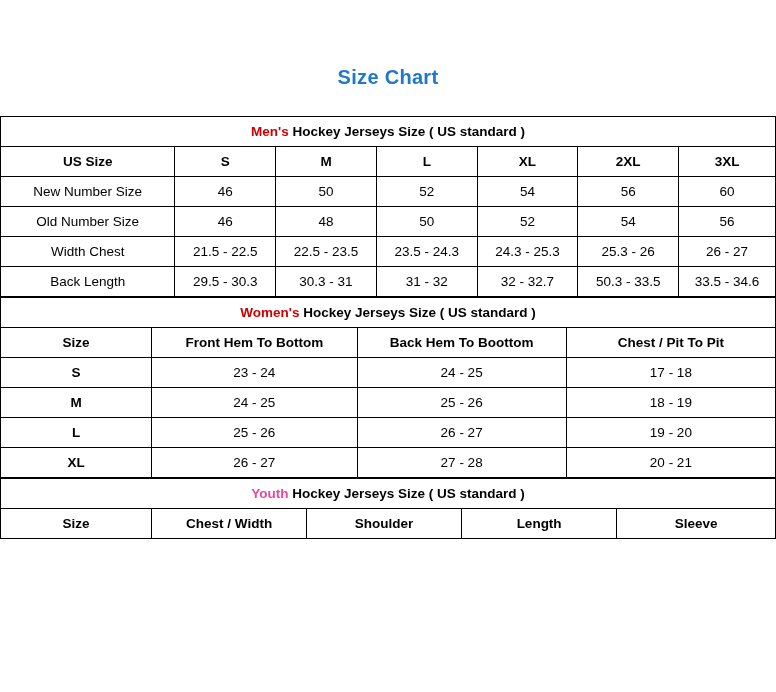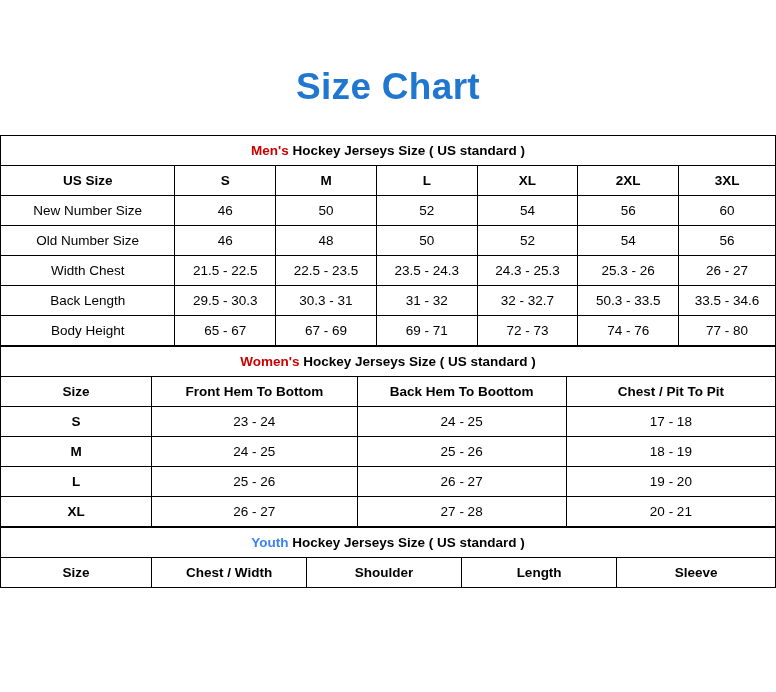--- a/index.html
+++ b/index.html
@@ -11,21 +11,21 @@
     width: 776px;
     height: 692px;
     font-family: "Liberation Sans", sans-serif;
     color: #000000;
     position: relative;
     overflow: hidden;
   }
   .page-title {
     text-align: center;
     color: #1f77d0;
-    font-size: 37px;
+    font-size: 20px;
     font-weight: bold;
     margin: 0;
     padding-top: 66px;
     letter-spacing: 0.3px;
   }
   .chart-wrap {
     width: 776px;
     margin: 27px auto 0 auto;
   }
   table.size-table {
@@ -43,21 +43,21 @@
     background: #ffffff;
   }
   td.section-head {
     background: #ffff00;
     font-weight: bold;
     font-size: 15px;
     height: 31px;
   }
   td.section-head .accent-men { color: #cc0000; font-weight: bold; }
   td.section-head .accent-women { color: #cc0000; font-weight: bold; }
-  td.section-head .accent-youth { color: #3b82f6; font-weight: bold; }
+  td.section-head .accent-youth { color: #ec4899; font-weight: bold; }
   td.section-head .rest { color: #000000; font-weight: bold; }
   td.col-head {
     font-weight: bold;
   }
   td.row-head {
     font-weight: normal;
   }
   td.row-head-bold {
     font-weight: bold;
   }
@@ -120,29 +120,20 @@
         <td>26 - 27</td>
       </tr>
       <tr>
         <td class="row-head">Back Length</td>
         <td>29.5 - 30.3</td>
         <td>30.3 - 31</td>
         <td>31 - 32</td>
         <td>32 - 32.7</td>
         <td>50.3 - 33.5</td>
         <td>33.5 - 34.6</td>
-      </tr>
-      <tr>
-        <td class="row-head">Body Height</td>
-        <td>65 - 67</td>
-        <td>67 - 69</td>
-        <td>69 - 71</td>
-        <td>72 - 73</td>
-        <td>74 - 76</td>
-        <td>77 - 80</td>
       </tr>
     </tbody>
   </table>
 
   <table class="size-table">
     <colgroup>
       <col style="width:19.5%">
       <col style="width:26.5%">
       <col style="width:27%">
       <col style="width:27%">

